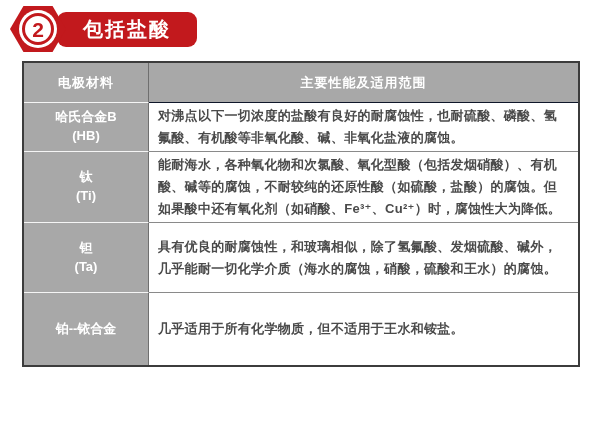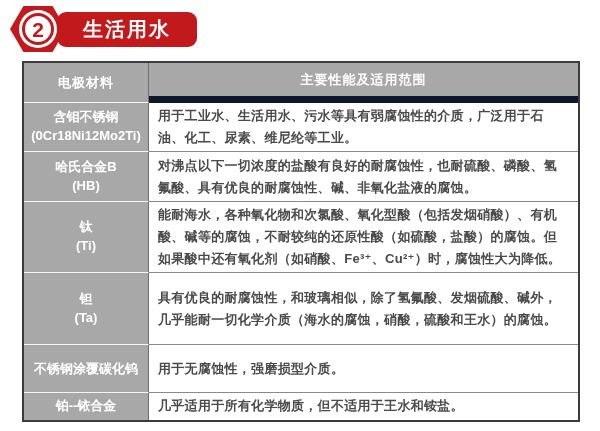--- a/index.html
+++ b/index.html
@@ -45,21 +45,21 @@
     background:#ffffff;
   }
   col.c1{width:125px;}
   th,td{box-sizing:border-box;}
   th.mat-h,th.desc-h{
     background:var(--gray);color:#ffffff;
     font-size:13px;font-weight:bold;text-align:center;
     height:40px;padding:2px 4px;letter-spacing:1px;
   }
   th.mat-h{border-right:1px solid #6f6f6f;border-bottom:1px solid #f5f5f5;}
-  th.desc-h{border-bottom:7px solid #0f172a;}
+  th.desc-h{border-bottom:1px solid #0f172a;}
   td.mat{
     background:var(--gray);color:#ffffff;
     font-size:13px;font-weight:bold;text-align:center;
     vertical-align:middle;padding:2px 3px;line-height:1.45;
     border-right:1px solid #6f6f6f;border-bottom:1px solid #f5f5f5;
   }
   td.desc{
     color:#4a4a4a;font-size:13px;font-weight:bold;
     text-align:left;vertical-align:middle;
     padding:2px 8px 2px 9px;line-height:1.7;letter-spacing:0.3px;
@@ -78,70 +78,57 @@
 </head>
 <body>
 
 <div class="header">
   <div class="hex-badge">
     <div class="hex-circle">
       <span>2</span>
     </div>
   </div>
   <div class="title-banner">
-    <span>生活用水</span>
+    <span>包括盐酸</span>
   </div>
 </div>
 
 <table class="sel">
   <colgroup>
       <col class="c1">
       <col>
     </colgroup>
   <thead>
     <tr>
       <th class="mat-h">电极材料</th>
       <th class="desc-h">主要性能及适用范围</th>
     </tr>
   </thead>
   <tbody id="rows">
       <tr>
         <td class="mat">
-          <div>含钼不锈钢</div>
-          <div>(0Cr18Ni12Mo2Ti)</div>
-        </td>
-        <td class="desc">用于工业水、生活用水、污水等具有弱腐蚀性的介质，广泛用于石油、化工、尿素、维尼纶等工业。</td>
-      </tr>
-      <tr>
-        <td class="mat">
           <div>哈氏合金B</div>
           <div>(HB)</div>
         </td>
-        <td class="desc">对沸点以下一切浓度的盐酸有良好的耐腐蚀性，也耐硫酸、磷酸、氢氟酸、具有优良的耐腐蚀性、碱、非氧化盐液的腐蚀。</td>
+        <td class="desc">对沸点以下一切浓度的盐酸有良好的耐腐蚀性，也耐硫酸、磷酸、氢氟酸、有机酸等非氧化酸、碱、非氧化盐液的腐蚀。</td>
       </tr>
       <tr>
         <td class="mat">
           <div>钛</div>
           <div>(Ti)</div>
         </td>
         <td class="desc">能耐海水，各种氧化物和次氯酸、氧化型酸（包括发烟硝酸）、有机酸、碱等的腐蚀，不耐较纯的还原性酸（如硫酸，盐酸）的腐蚀。但如果酸中还有氧化剂（如硝酸、Fe³⁺、Cu²⁺）时，腐蚀性大为降低。</td>
       </tr>
       <tr>
         <td class="mat">
           <div>钽</div>
           <div>(Ta)</div>
         </td>
         <td class="desc">具有优良的耐腐蚀性，和玻璃相似，除了氢氟酸、发烟硫酸、碱外，几乎能耐一切化学介质（海水的腐蚀，硝酸，硫酸和王水）的腐蚀。</td>
       </tr>
       <tr>
         <td class="mat">
-          <div>不锈钢涂覆碳化钨</div>
-        </td>
-        <td class="desc">用于无腐蚀性，强磨损型介质。</td>
-      </tr>
-      <tr>
-        <td class="mat">
           <div>铂--铱合金</div>
         </td>
         <td class="desc">几乎适用于所有化学物质，但不适用于王水和铵盐。</td>
       </tr>
     </tbody>
 </table>
 
 </body></html>

